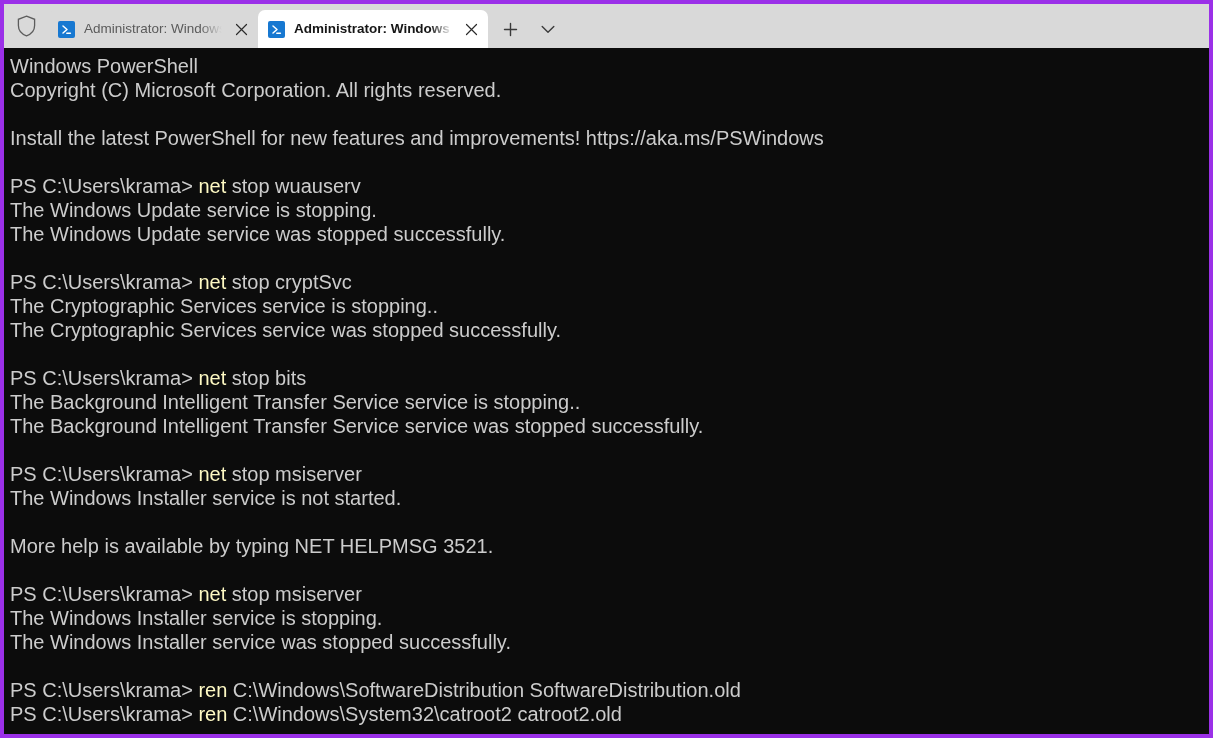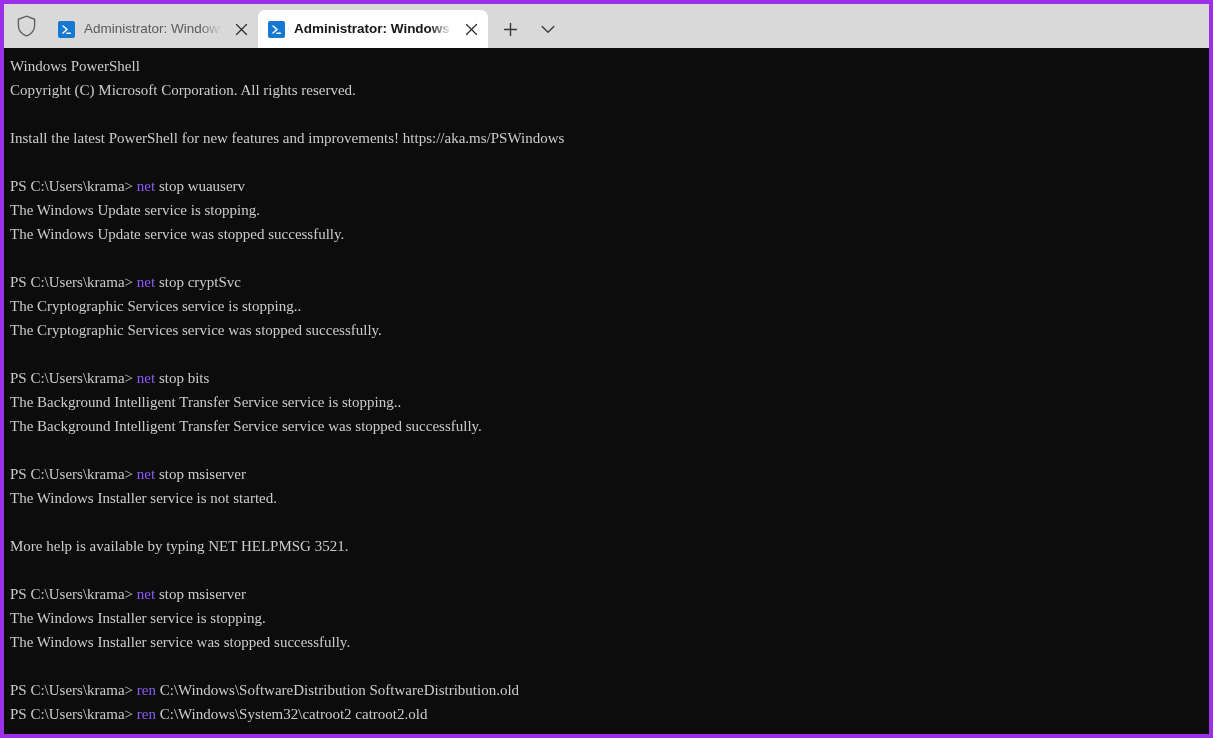--- a/index.html
+++ b/index.html
@@ -87,30 +87,30 @@
 
   
   #terminal {
     flex:1 1 auto;
     background:#0c0c0c;
     overflow:hidden;
     padding:6px 0 0 6px;
     position:relative;
   }
   #screen {
-    font-family:Liberation Serif, serif;
-    font-size:15px;
+    font-family:Liberation Sans, sans-serif;
+    font-size:20px;
     line-height:24px;
     color:#cccccc;
     white-space:pre;
     letter-spacing:0px;
   }
   .line { height:24px; }
   .blank { height:24px; }
-  .cmd { color:#8b5cf6; }
+  .cmd { color:#fef9c3; }
   .plain { color:#cccccc; }
 </style>
 </head>
 <body>
 
 <div id="window">
 
   <div id="tabbar">
 
     <div class="shield-wrap">

